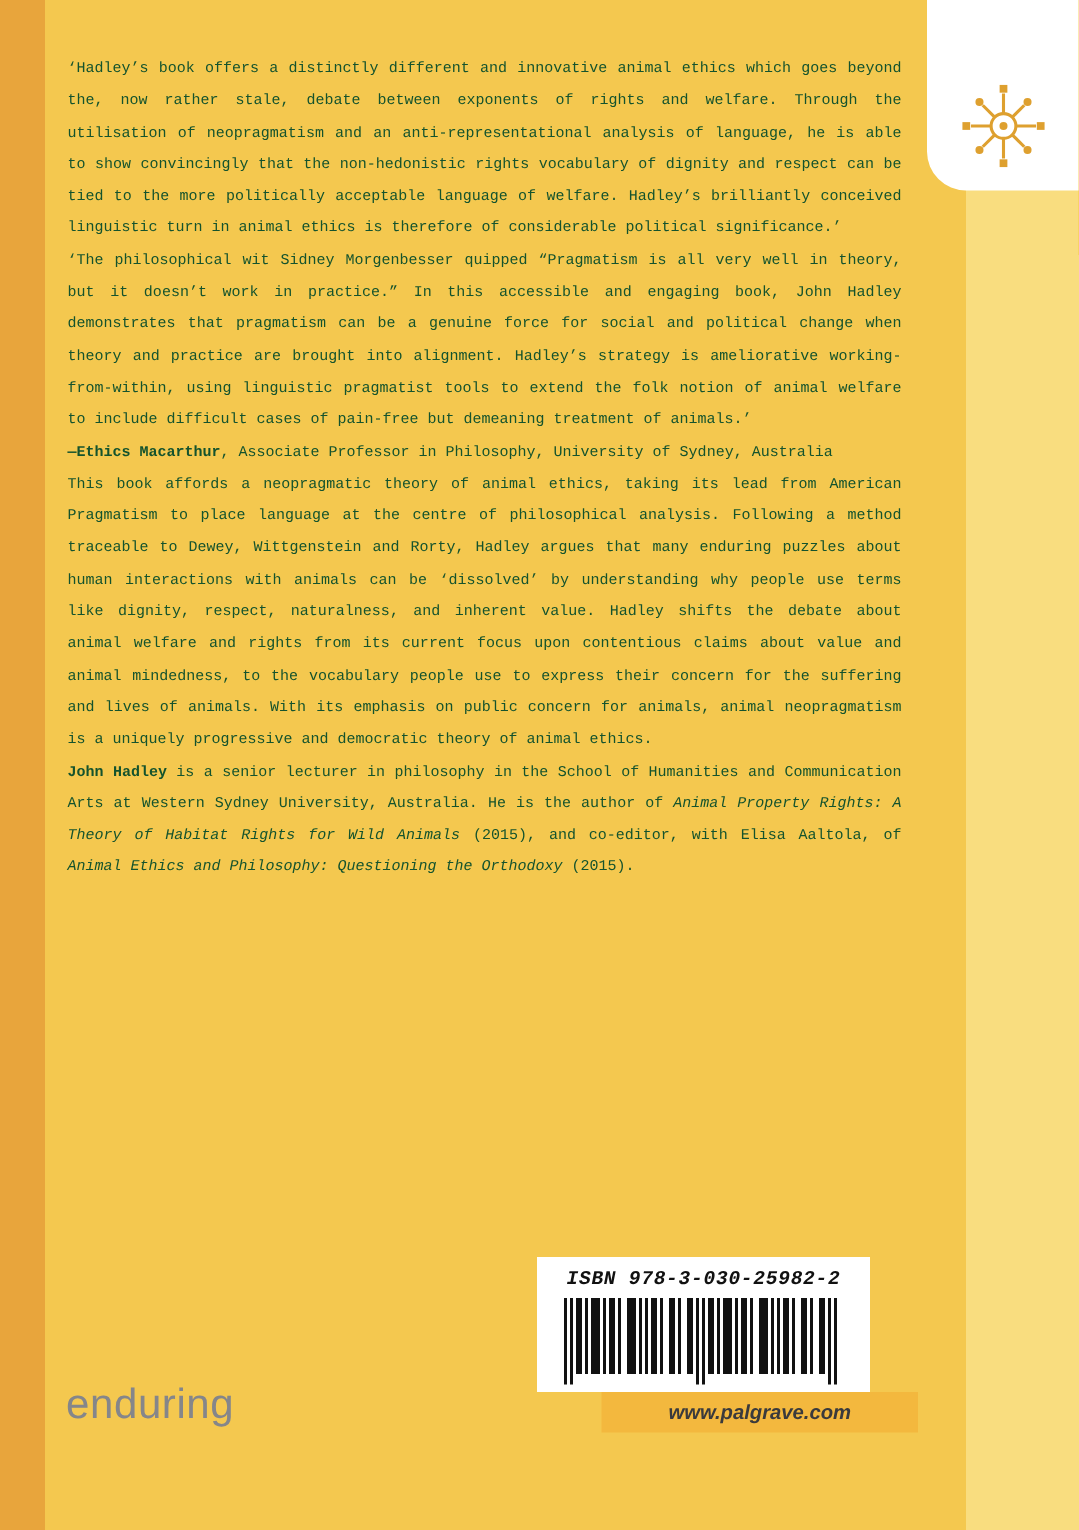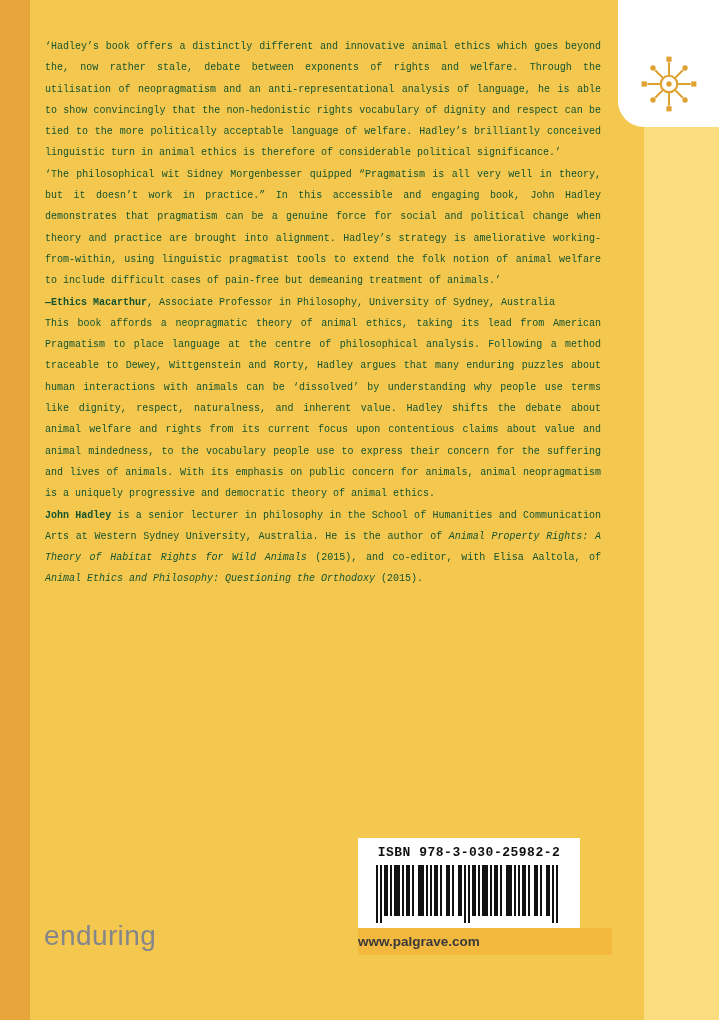--- a/index.html
+++ b/index.html
@@ -79,20 +79,21 @@
     letter-spacing: 0.4px;
     z-index: 2;
   }
 
   .isbn-block {
     position: absolute;
     left: 358px;
     top: 838px;
     width: 254px;
     z-index: 2;
+    font-style: italic;
   }
   .isbn-white {
     background: #FFFFFF;
     box-sizing: border-box;
     width: 222px;
     padding: 7px 16px 5px;
     text-align: center;
   }
   .isbn-label {
     font-family: "Liberation Mono", monospace;
@@ -111,20 +112,22 @@
     letter-spacing: 2px;
     color: #111111;
     margin-top: 2px;
     white-space: nowrap;
   }
   .website-strip {
     background: #F3B83E;
     height: 27px;
     display: flex;
     align-items: center;
+    justify-content: center;
+    margin-left: 43px;
   }
   .website-strip span {
     font-weight: 700;
     font-size: 13.5px;
     color: #3A3A3C;
   }
 </style>
 </head>
 <body>
 

